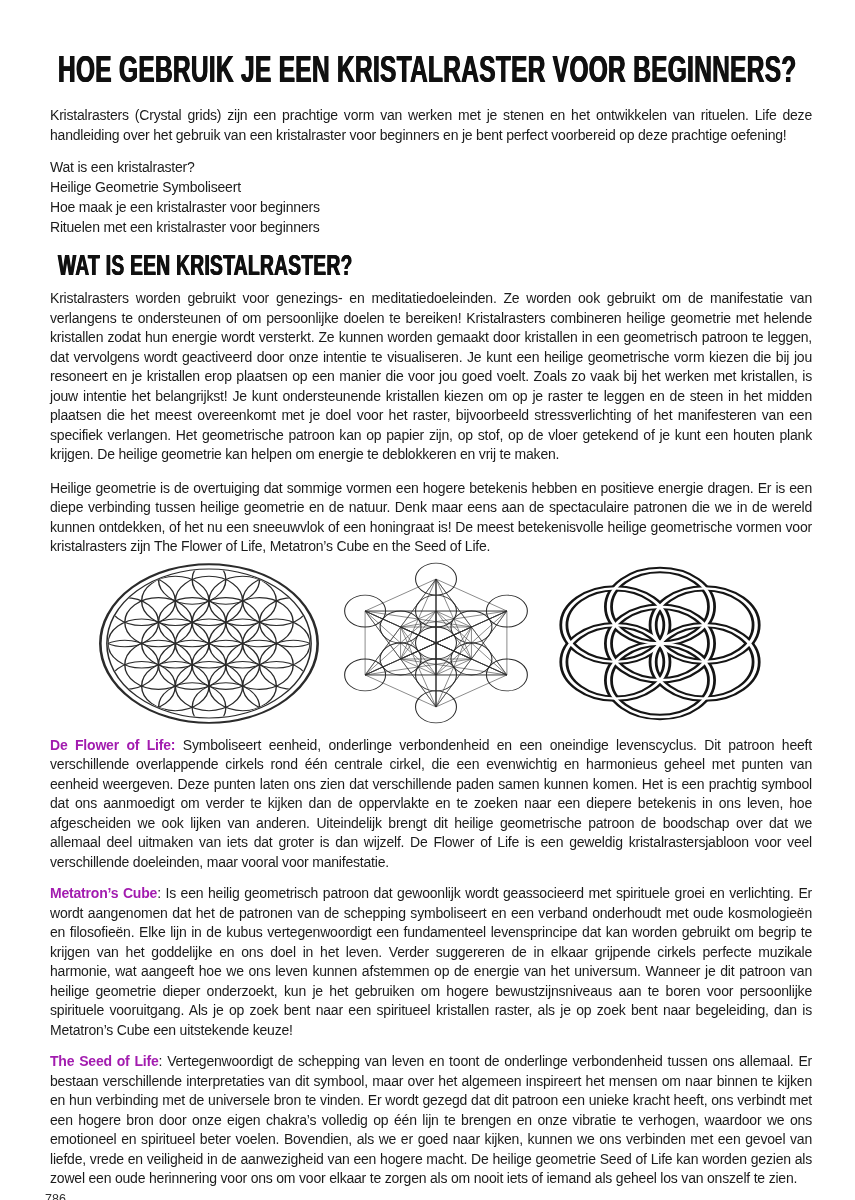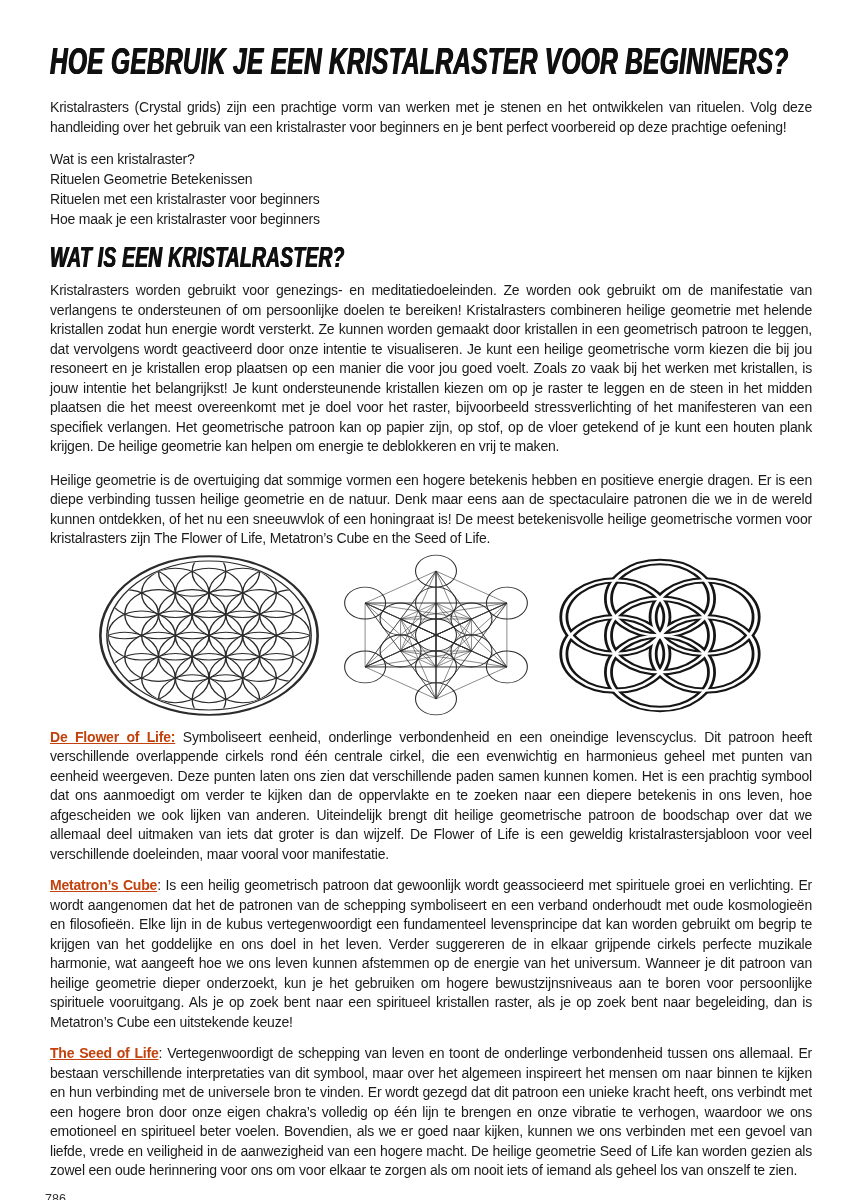--- a/index.html
+++ b/index.html
@@ -7,21 +7,21 @@
     width:855px; height:1200px;
     background:#ffffff;
     position:relative;
     overflow:hidden;
     font-family:"Liberation Sans", sans-serif;
     color:#1b1b1b;
   }
   .content { position:absolute; left:50px; top:42px; width:762px; }
 
   
-  .display-heading { margin:0;font-style:italic; }
+  .display-heading { margin:8px; }
   .display-heading > span {
     display:inline-block;
     white-space:nowrap;
     font-weight:bold;
     color:#101010;
     transform-origin:0 0;
     transform:scaleX(0.66);
     letter-spacing:0.5px;
     text-shadow:0.7px 0 #101010, -0.7px 0 #101010;
   }
@@ -47,47 +47,46 @@
     display:flex;
     justify-content:space-between;
     align-items:center;
     padding:0 42px 0 46px;
     margin:2px 0 10px 0;
   }
   .figures-row svg { display:block; }
 
   .def-term {
     font-weight:bold;
-    text-decoration:underline;
-    color:#c2410c;
+    color:#a21caf;
     margin-top:28px;
   }
 
   .page-number {
     position:absolute;
     left:45px; top:1192px;
     font-size:12.5px;
     color:#2e2e2e;
     letter-spacing:0;
   }
 </style>
 </head>
 <body>
 
 <div class="content">
 
   <h1 class="display-heading h1"><span>HOE GEBRUIK JE EEN KRISTALRASTER VOOR BEGINNERS?</span></h1>
 
-  <p class="body-text">Kristalrasters (Crystal grids) zijn een prachtige vorm van werken met je stenen en het ontwikkelen van rituelen. Volg deze handleiding over het gebruik van een kristalraster voor beginners en je bent perfect voorbereid op deze prachtige oefening!</p>
+  <p class="body-text">Kristalrasters (Crystal grids) zijn een prachtige vorm van werken met je stenen en het ontwikkelen van rituelen. Life deze handleiding over het gebruik van een kristalraster voor beginners en je bent perfect voorbereid op deze prachtige oefening!</p>
 
   <div class="toc">
     <div class="toc-line">Wat is een kristalraster?</div>
-    <div class="toc-line">Rituelen Geometrie Betekenissen</div>
+    <div class="toc-line">Heilige Geometrie Symboliseert</div>
+    <div class="toc-line">Hoe maak je een kristalraster voor beginners</div>
     <div class="toc-line">Rituelen met een kristalraster voor beginners</div>
-    <div class="toc-line">Hoe maak je een kristalraster voor beginners</div>
   </div>
 
   <h2 class="display-heading h2"><span>WAT IS EEN KRISTALRASTER?</span></h2>
   <p class="body-text mb14">Kristalrasters worden gebruikt voor genezings- en meditatiedoeleinden. Ze worden ook gebruikt om de manifestatie van verlangens te ondersteunen of om persoonlijke doelen te bereiken! Kristalrasters combineren heilige geometrie met helende kristallen zodat hun energie wordt versterkt. Ze kunnen worden gemaakt door kristallen in een geometrisch patroon te leggen, dat vervolgens wordt geactiveerd door onze intentie te visualiseren. Je kunt een heilige geometrische vorm kiezen die bij jou resoneert en je kristallen erop plaatsen op een manier die voor jou goed voelt. Zoals zo vaak bij het werken met kristallen, is jouw intentie het belangrijkst! Je kunt ondersteunende kristallen kiezen om op je raster te leggen en de steen in het midden plaatsen die het meest overeenkomt met je doel voor het raster, bijvoorbeeld stressverlichting of het manifesteren van een specifiek verlangen. Het geometrische patroon kan op papier zijn, op stof, op de vloer getekend of je kunt een houten plank krijgen. De heilige geometrie kan helpen om energie te deblokkeren en vrij te maken.</p>
 
   <p class="body-text mb4">Heilige geometrie is de overtuiging dat sommige vormen een hogere betekenis hebben en positieve energie dragen. Er is een diepe verbinding tussen heilige geometrie en de natuur. Denk maar eens aan de spectaculaire patronen die we in de wereld kunnen ontdekken, of het nu een sneeuwvlok of een honingraat is! De meest betekenisvolle heilige geometrische vormen voor kristalrasters zijn The Flower of Life, Metatron’s Cube en the Seed of Life.</p>
 
   <div class="figures-row">
     <svg id="fig-flower" width="226" height="165" viewBox="-104 -104 208 208" preserveAspectRatio="none">
         <circle cx="0" cy="0" r="100" fill="none" stroke="#2b2b2b" stroke-width="2.4"></circle>

